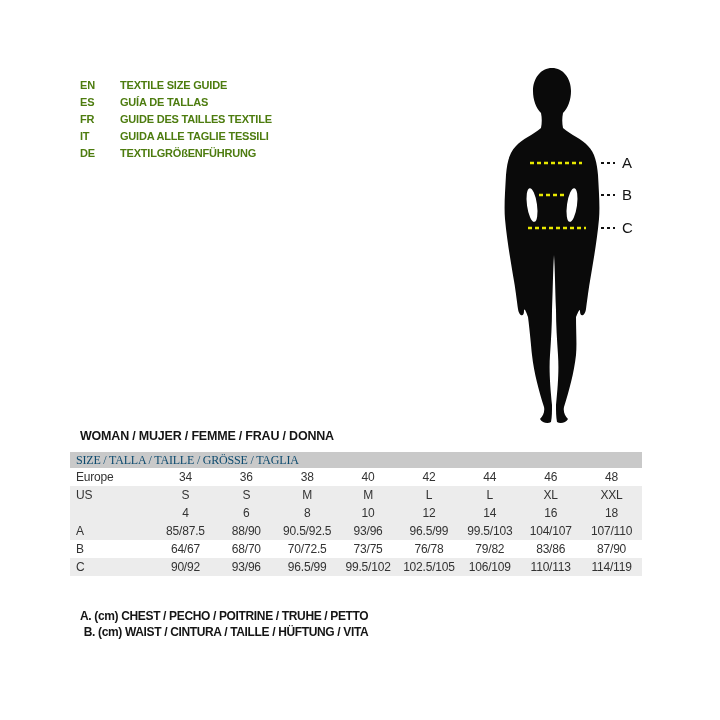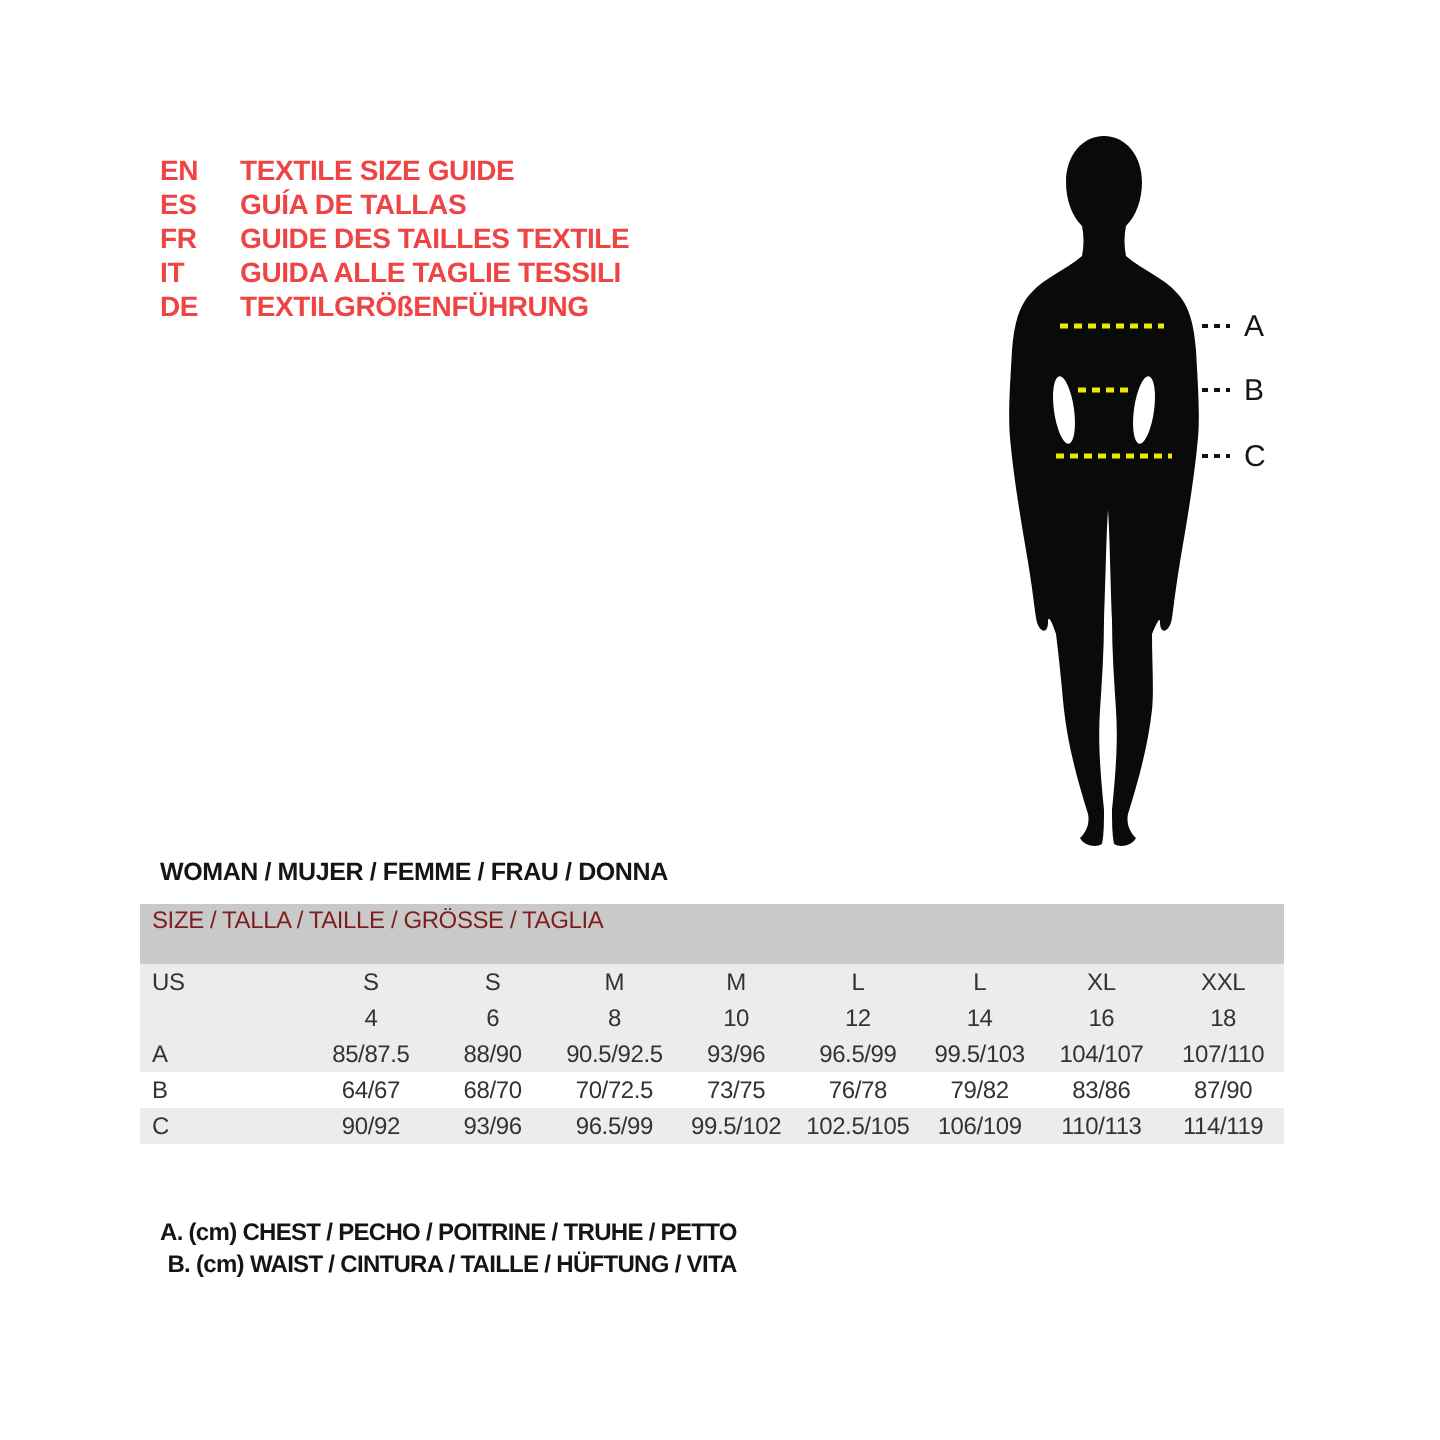--- a/index.html
+++ b/index.html
@@ -8,38 +8,38 @@
     background:#ffffff;
     font-family:"Liberation Sans","DejaVu Sans",sans-serif;
     color:#1c1c1c;
     position:relative;
     overflow:hidden;
   }
   .abs{position:absolute;}
 
   
   #language-list{left:80px;top:77px;}
-  .lang-row{display:flex;line-height:17px;font-size:14px;font-weight:bold;letter-spacing:-0.2px;color:#ef4444;}
+  .lang-row{display:flex;line-height:17px;font-size:11px;font-weight:bold;letter-spacing:-0.2px;color:#4d7c0f;}
   .lang-code{width:40px;flex:0 0 40px;}
 
   
   #figure-wrap{left:460px;top:55px;width:200px;height:375px;}
   #figure-wrap svg{display:block;width:200px;height:375px;}
   .measure-label{font-size:15px;fill:#151515;font-family:"Liberation Sans","DejaVu Sans",sans-serif;}
 
   
   #category-line{left:80px;top:429px;font-size:12.5px;font-weight:bold;letter-spacing:-0.2px;color:#151515;text-align:right;}
 
   
   #size-table-wrap{left:70px;top:452px;width:572px;}
   #size-table-header{
     background:var(--header-bg,#c9c9c9);
-    height:30px;line-height:16px;
-    font-size:12px;color:#7f1d1d;
-    padding-left:6px;letter-spacing:-0.2px;
+    height:16px;line-height:16px;
+    font-size:12px;color:#0c4a6e;
+    padding-left:6px;letter-spacing:-0.2px;font-family:Liberation Serif, serif;
   }
   table{width:572px;border-collapse:collapse;table-layout:fixed;}
   td{font-size:12px;color:#333;height:18px;padding:0;vertical-align:middle;letter-spacing:-0.2px;}
   td.row-label{text-align:left;padding-left:6px;}
   td.cell{text-align:center;}
   tr.shaded{background:var(--row-alt-bg,#ececec);}
   col.label-col{width:85px;}
 
   
   #notes{left:80px;top:608px;}
@@ -113,20 +113,31 @@
       <col>
         <col>
         <col>
         <col>
         <col>
         <col>
         <col>
         <col>
     </colgroup>
     <tbody id="size-table-body">
+        <tr>
+          <td class="row-label">Europe</td>
+          <td class="cell">34</td>
+          <td class="cell">36</td>
+          <td class="cell">38</td>
+          <td class="cell">40</td>
+          <td class="cell">42</td>
+          <td class="cell">44</td>
+          <td class="cell">46</td>
+          <td class="cell">48</td>
+        </tr>
         <tr class="shaded">
           <td class="row-label">US</td>
           <td class="cell">S</td>
           <td class="cell">S</td>
           <td class="cell">M</td>
           <td class="cell">M</td>
           <td class="cell">L</td>
           <td class="cell">L</td>
           <td class="cell">XL</td>
           <td class="cell">XXL</td>

